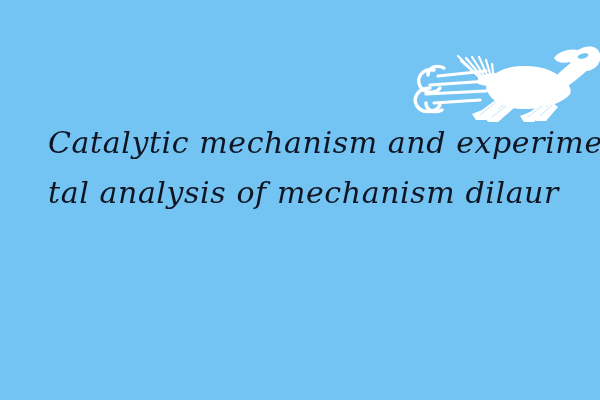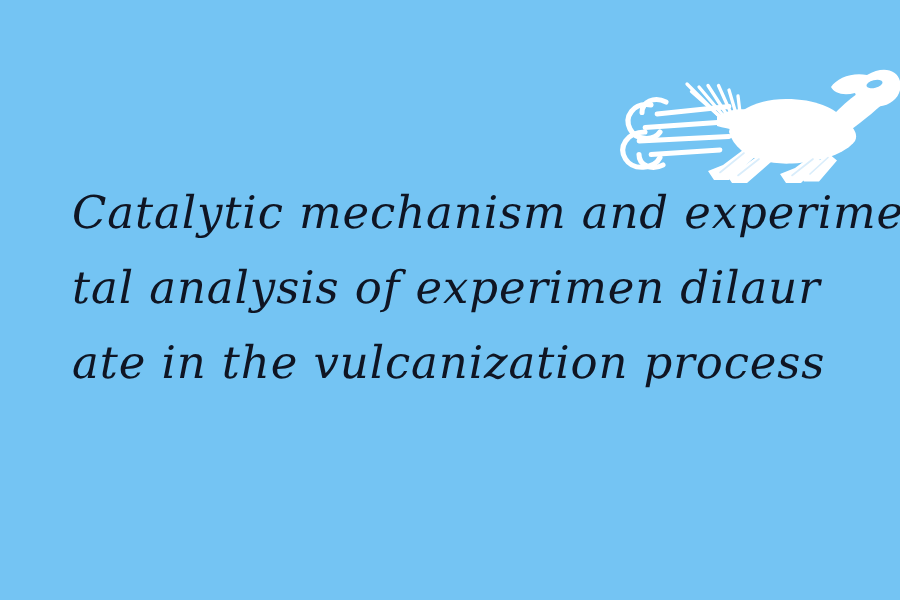--- a/index.html
+++ b/index.html
@@ -103,17 +103,16 @@
         <path d="M96 74 L80 87"></path>
         <path d="M106 78 L92 89"></path>
         <path d="M142 78 L128 89"></path>
         <path d="M152 77 L140 88"></path>
       </g>
     </svg>
   </div>
 
   <div id="title-block">
     <div class="title-line">Catalytic mechanism and experimen</div>
-    <div class="title-line">tal analysis of experimen dilaur</div>
-    <div class="title-line">ate in the vulcanization process</div>
+    <div class="title-line">tal analysis of mechanism dilaur</div>
   </div>
 
 </div>
 
 </body></html>

